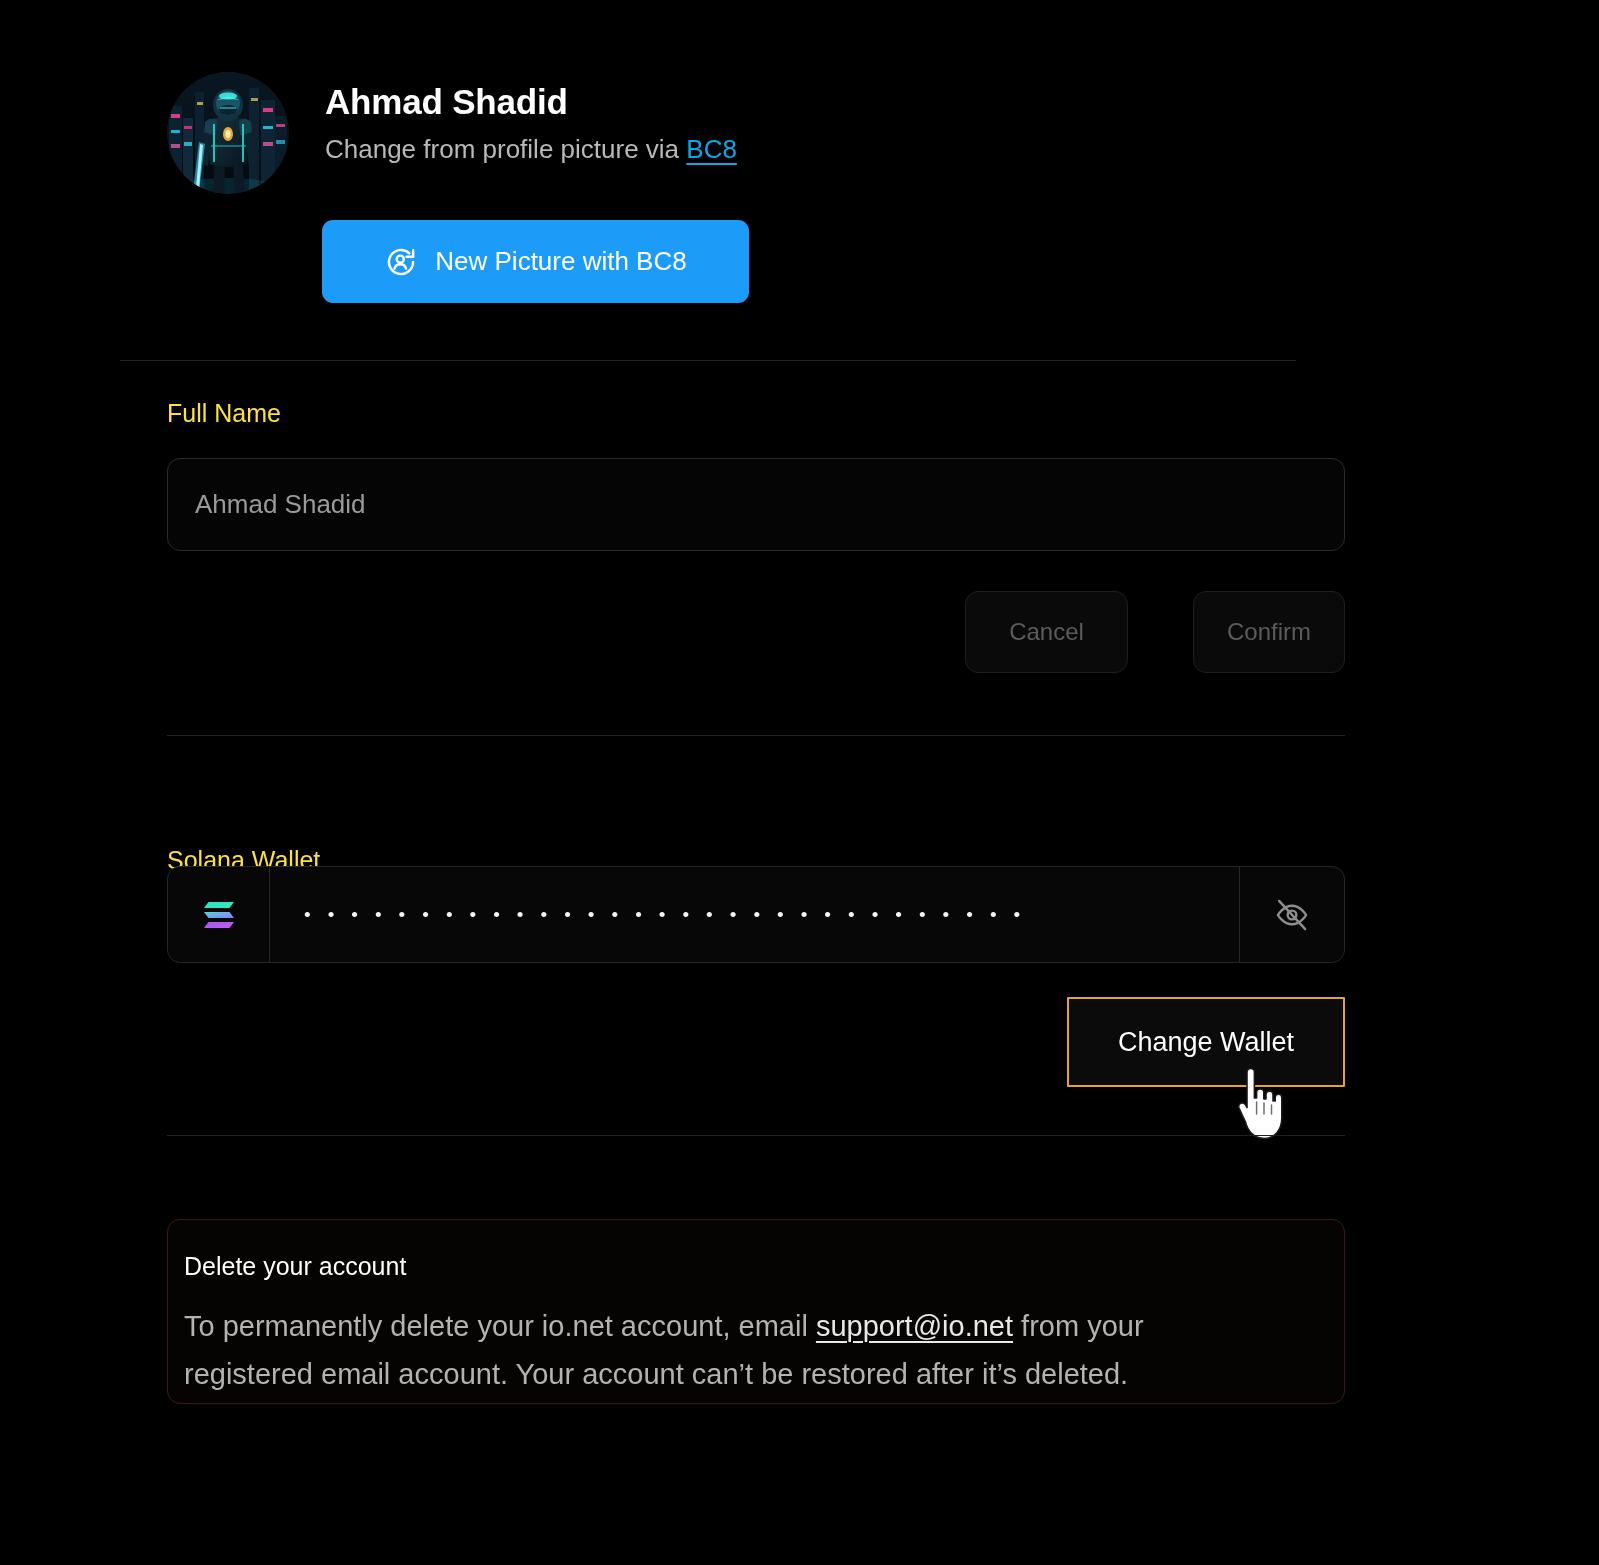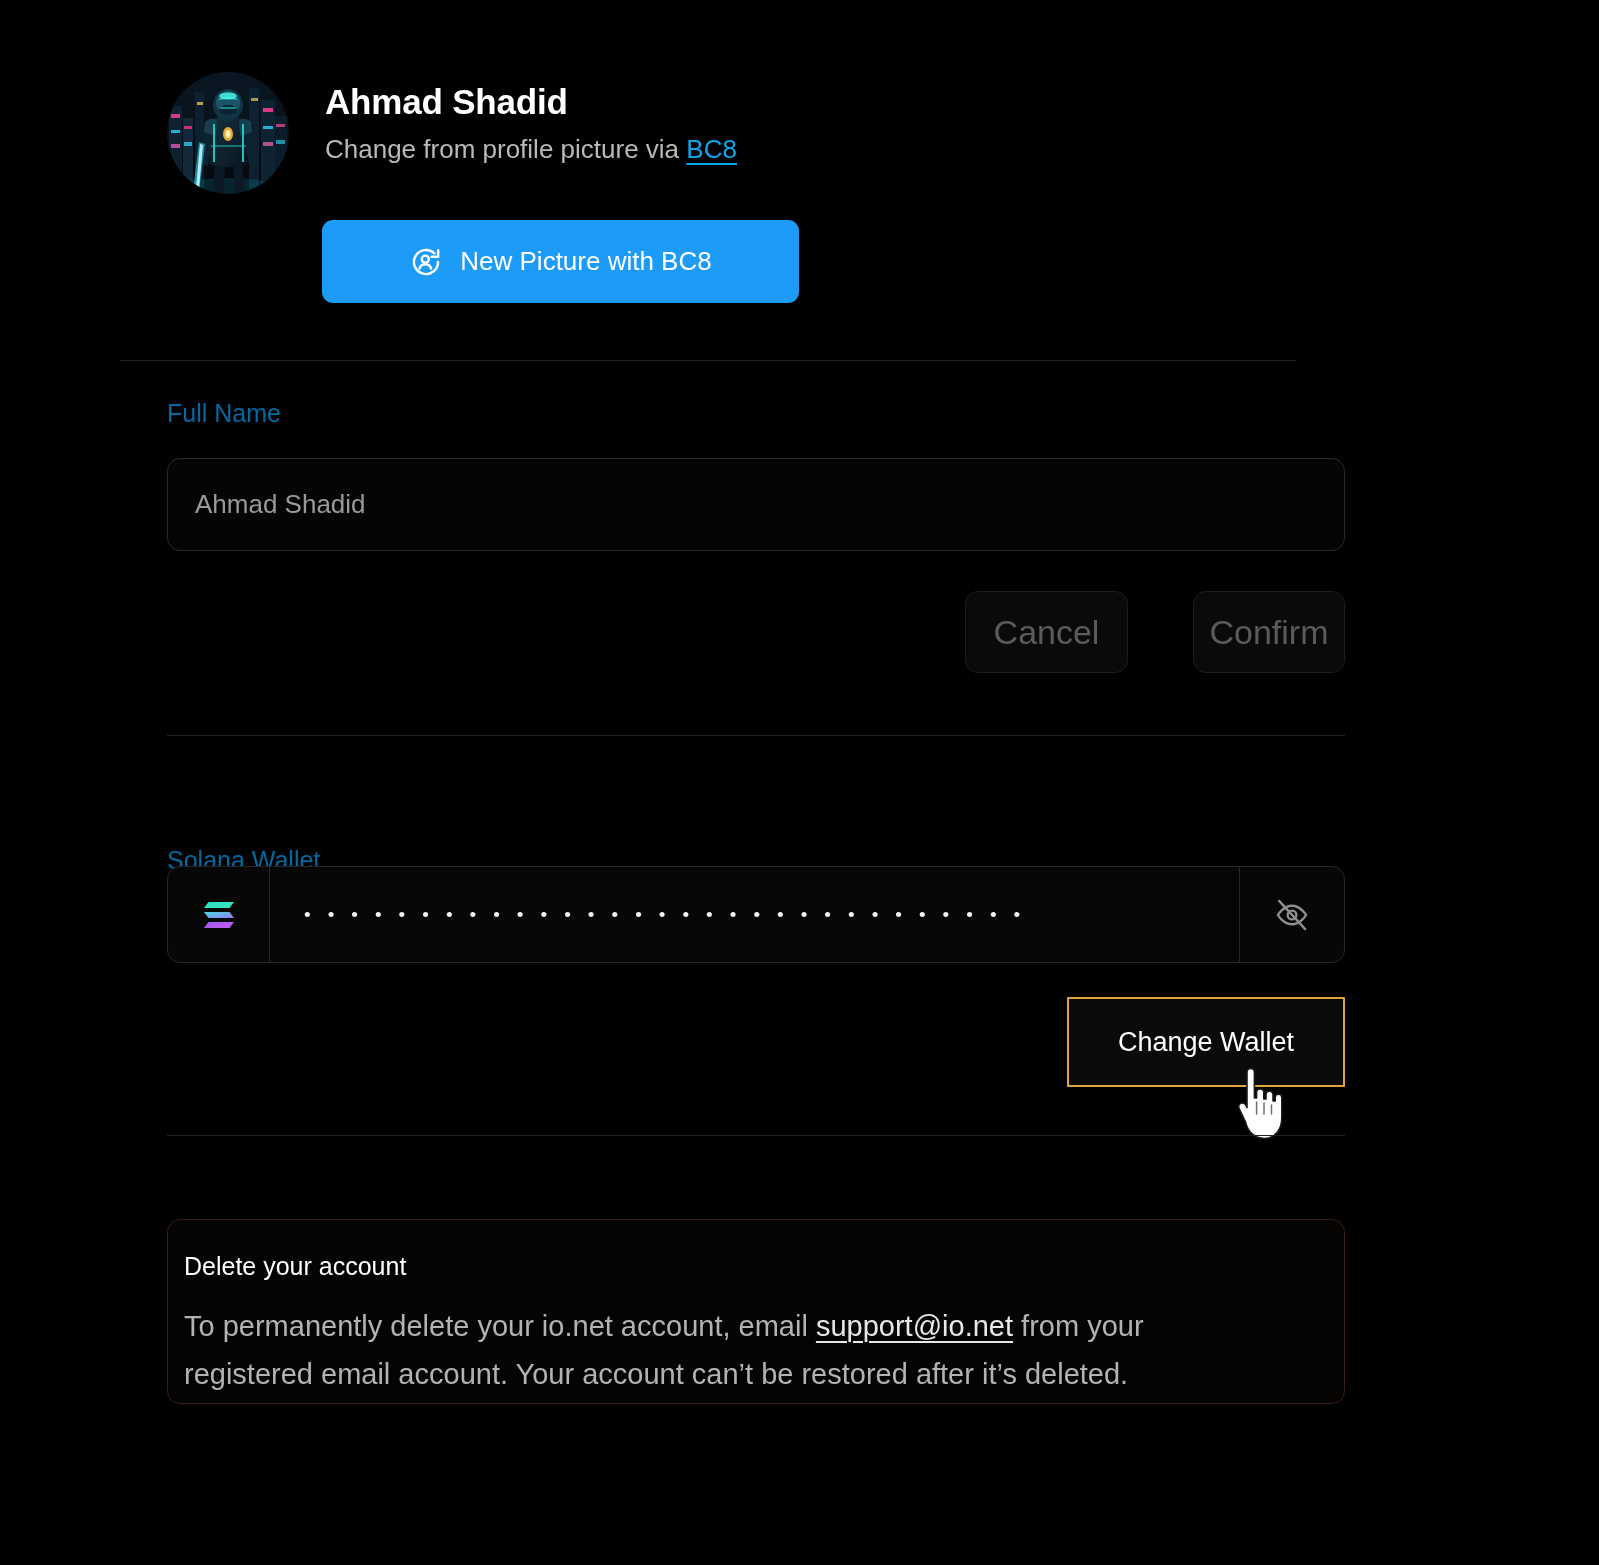--- a/index.html
+++ b/index.html
@@ -63,21 +63,21 @@
     text-underline-offset: 5px;
     text-decoration-thickness: 2px;
     cursor: pointer;
   }
 
   
   .new-picture-btn {
     position: absolute;
     left: 322px;
     top: 220px;
-    width: 477px;
+    width: 427px;
     height: 83px;
     background: #1d9bf8;
     border: none;
     border-radius: 11px;
     display: flex;
     align-items: center;
     justify-content: center;
     gap: 17px;
     cursor: pointer;
     color: #ffffff;
@@ -97,21 +97,21 @@
     background: #212121;
   }
   .divider.d1 { left: 120px; top: 360px; width: 1176px; }
   .divider.d2 { left: 167px; top: 735px; width: 1178px; }
   .divider.d3 { left: 167px; top: 1135px; width: 1178px; }
 
   
   .field-label {
     position: absolute;
     font-size: 25px;
-    color: #0369a1;
+    color: #fde047;
     font-weight: 400;
   }
   .field-label.full-name { left: 167px; top: 399px; }
   .field-label.solana { left: 167px; top: 810px; margin-top: 36px; }
 
   .text-input {
     position: absolute;
     left: 167px;
     top: 458px;
     width: 1178px;
@@ -137,21 +137,21 @@
     justify-content: flex-end;
     gap: 22px;
   }
   .ghost-btn {
     width: 163px;
     height: 82px;
     background: #0a0a0a;
     border: 1px solid #1e1e1e;
     border-radius: 13px;
     color: #5b5b5b;
-    font-size: 34px;
+    font-size: 24px;
     font-family: "Liberation Sans", sans-serif;
     cursor: pointer;
   }
   .ghost-btn.confirm { width: 152px; margin-left: 43px; }
 
   
   .wallet-row {
     position: absolute;
     left: 167px;
     top: 866px;

